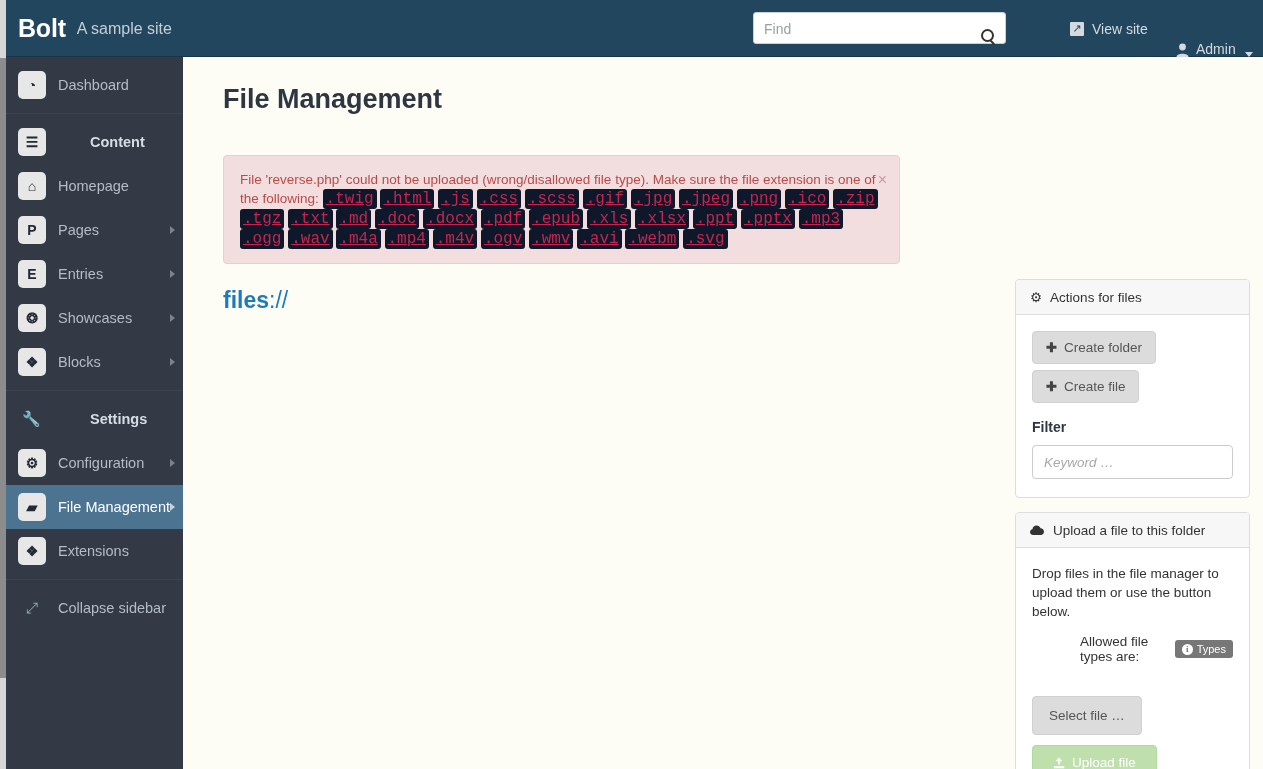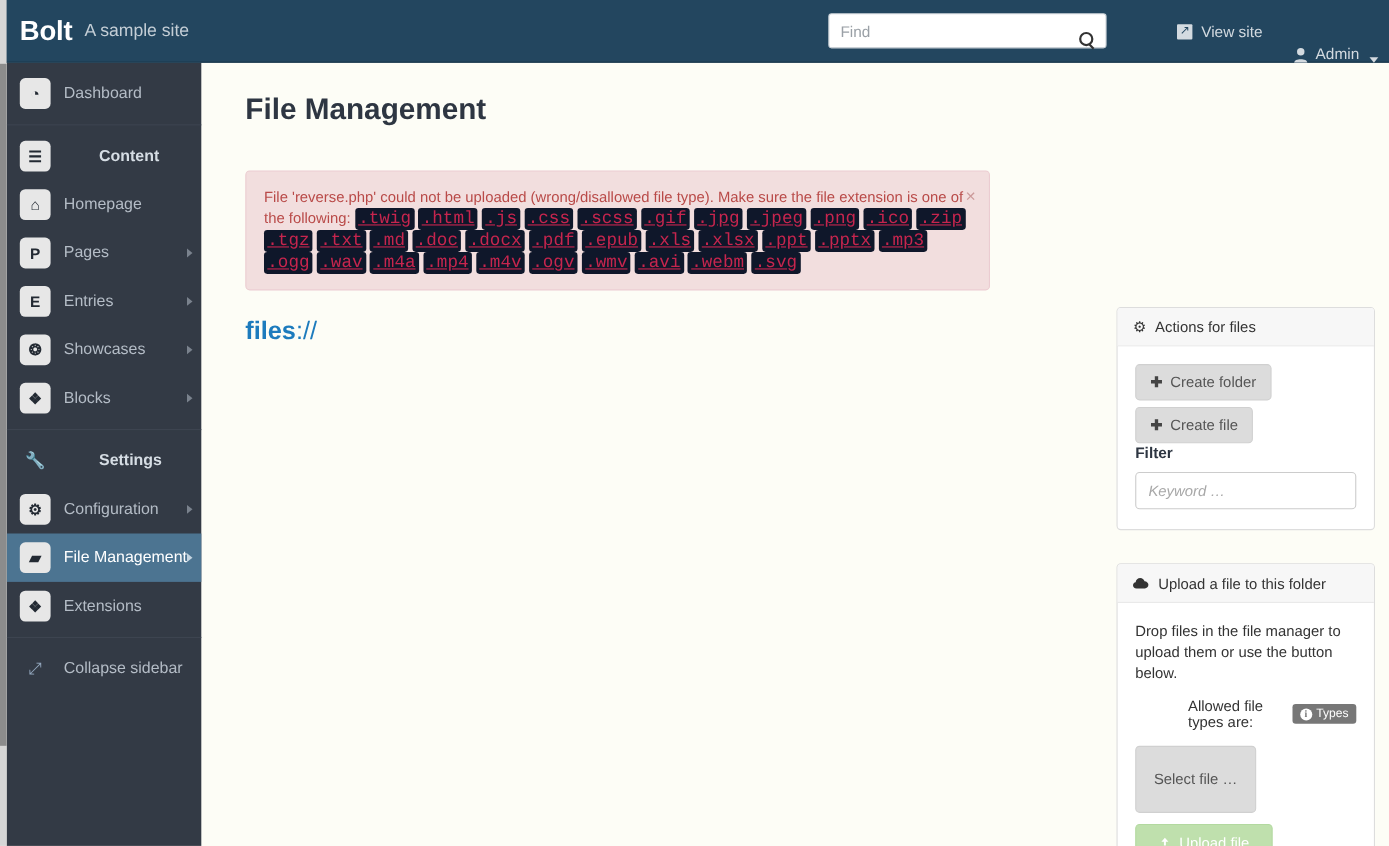--- a/index.html
+++ b/index.html
@@ -194,21 +194,21 @@
     font-family: "Liberation Sans", sans-serif;
   }
   .btn-default {
     background: #dcdcdc; border: 1px solid #d0d0d0; color: #555;
   }
   .btn-success {
     background: #bfe0ad; border: 1px solid #b3d9a0; color: #ffffff;
   }
   .plus { font-weight: bold; color: #444; font-size: 13px; }
   #filter-label {
-    font-size: 14px; font-weight: bold; color: #2e3642;
+    margin-top: 16px; font-size: 14px; font-weight: bold; color: #2e3642;
   }
   #filter-input {
     margin-top: 10px; width: 100%; height: 34px;
     border: 1px solid #cccccc; border-radius: 4px;
     padding: 0 11px; font-size: 13.5px; 
     color: #555; outline: none;
     font-family: "Liberation Sans", sans-serif;
   }
   #filter-input::placeholder { color: #a8a8a8; font-style: italic; }
   #upload-desc {
@@ -222,21 +222,21 @@
     background: #777777; color: #ffffff; font-size: 11px;
     padding: 3px 7px; border-radius: 3px;
     display: inline-flex; align-items: center; gap: 4px; cursor: pointer;
   }
   .info-circle {
     width: 11px; height: 11px; border-radius: 50%;
     background: #ffffff; color: #777777;
     font-size: 9px; font-weight: bold; line-height: 11px;
     text-align: center; font-family: "Liberation Serif", serif;
   }
-  #select-file-btn { margin-top: 14px; padding: 22px 16px; }
+  #select-file-btn { margin-top: 32px; padding: 11px 16px; }
   #upload-file-btn { margin-top: 10px; padding: 9px 20px; }
   .upload-glyph { font-size: 12px; }
 </style>
 </head>
 <body>
 
 <div id="left-scroll-strip">
   <div id="left-scroll-thumb"></div>
 </div>
 

